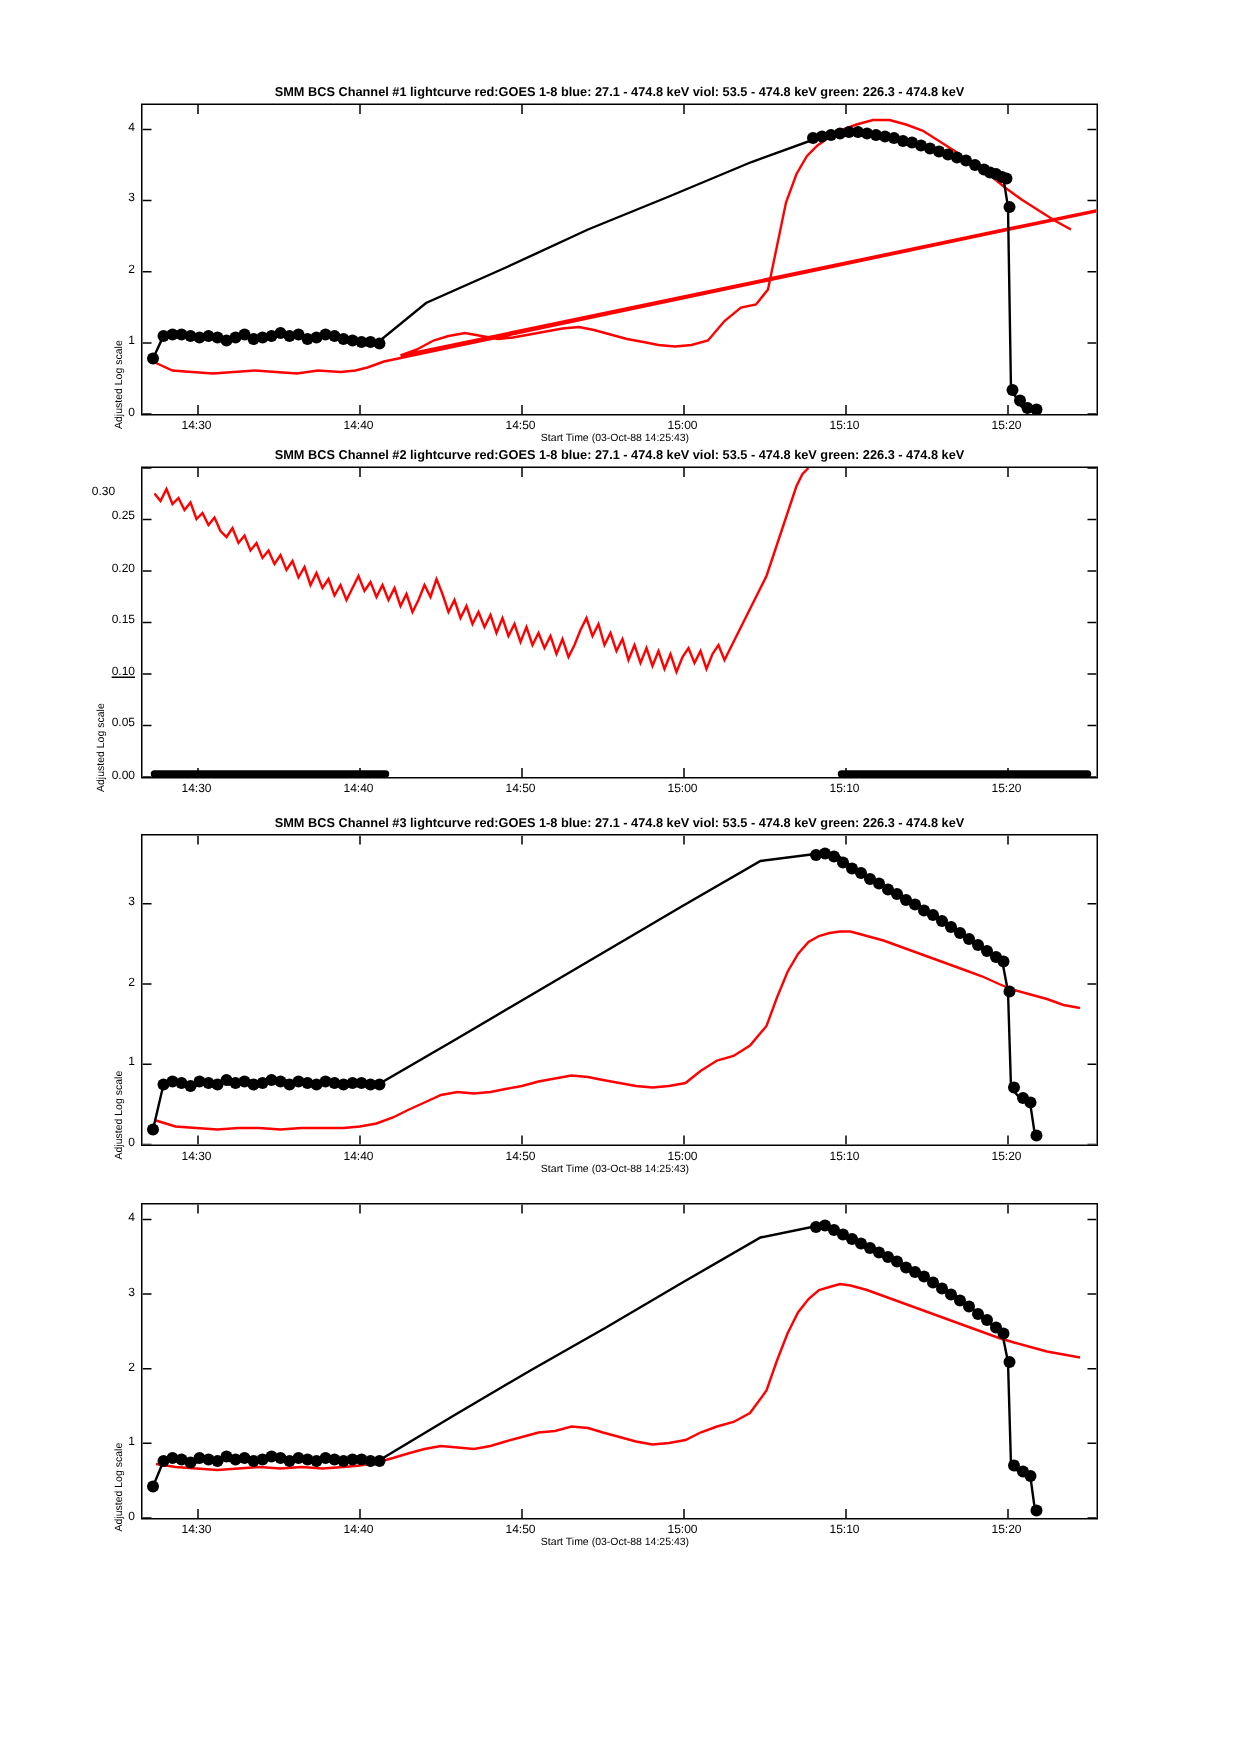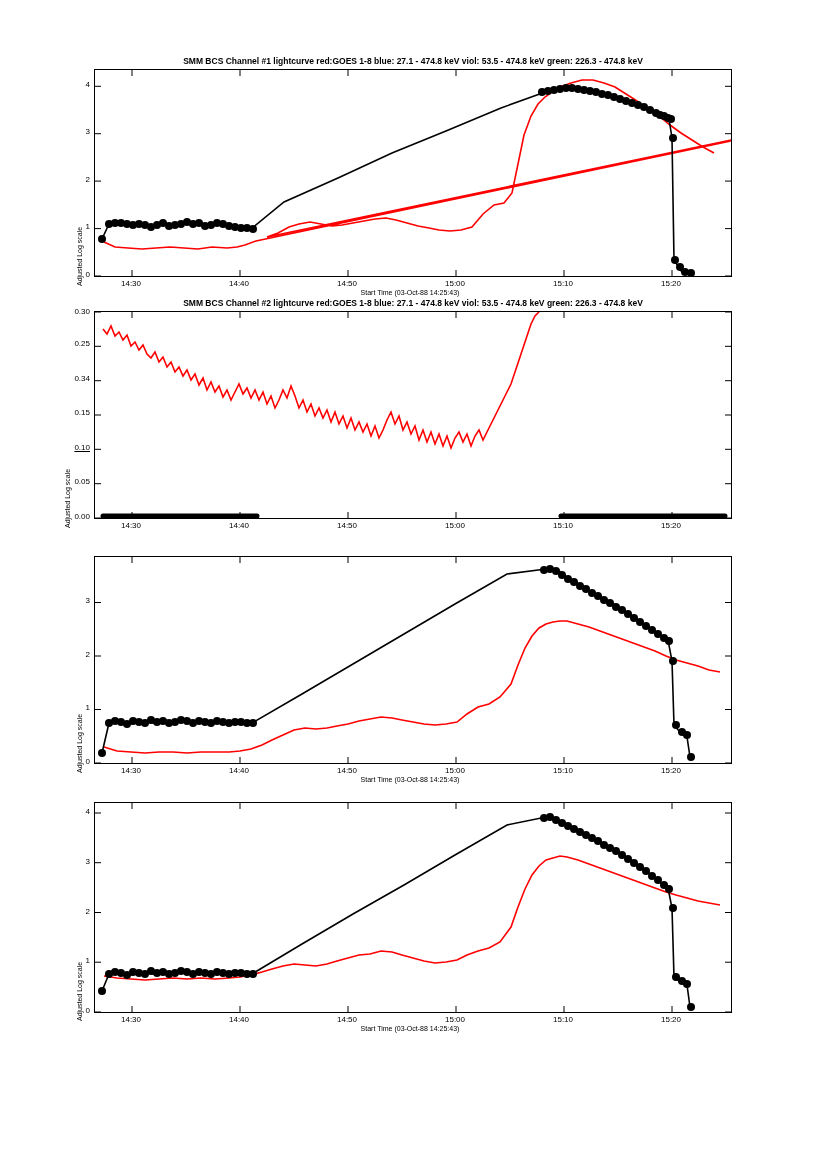--- a/index.html
+++ b/index.html
@@ -198,32 +198,33 @@
         <g stroke="#000000" stroke-width="5" stroke-linecap="round">
           <line x1="8" y1="204" x2="162" y2="204"></line>
           <line x1="466" y1="204" x2="630" y2="204"></line>
         </g>
       </svg>
     </div>
     <div class="ytick" style="left:48px;top:214px;width:42px;">0.00</div>
     <div class="ytick" style="left:48px;top:179px;width:42px;">0.05</div>
     <div class="ytick" style="left:48px;top:145px;width:42px;text-decoration:underline;">0.10</div>
     <div class="ytick" style="left:48px;top:110px;width:42px;">0.15</div>
-    <div class="ytick" style="left:48px;top:76px;width:42px;">0.34</div>
+    <div class="ytick" style="left:48px;top:76px;width:42px;">0.20</div>
     <div class="ytick" style="left:48px;top:41px;width:42px;">0.25</div>
-    <div class="ytick" style="left:48px;top:9px;width:42px;">0.30</div>
+    <div class="ytick" style="left:48px;top:25px;width:42px;text-align:center;">0.30</div>
     <div class="xtick" style="left:111px;top:223px;width:40px;">14:30</div>
     <div class="xtick" style="left:219px;top:223px;width:40px;">14:40</div>
     <div class="xtick" style="left:327px;top:223px;width:40px;">14:50</div>
     <div class="xtick" style="left:435px;top:223px;width:40px;">15:00</div>
     <div class="xtick" style="left:543px;top:223px;width:40px;">15:10</div>
     <div class="xtick" style="left:651px;top:223px;width:40px;">15:20</div>
   </div>
 
   <div class="panel" style="top:543px;height:245px;">
+    <div class="panel-title" style="top:0;">SMM BCS Channel #3 lightcurve  red:GOES 1-8  blue: 27.1 - 474.8 keV  viol: 53.5 - 474.8 keV  green: 226.3 - 474.8 keV</div>
     <div class="ylabel" style="left:76px;top:230px;">Adjusted Log scale</div>
     <div class="xlabel" style="left:280px;top:233px;width:260px;">Start Time (03-Oct-88 14:25:43)</div>
     <div class="plotbox" style="left:94px;top:13px;width:638px;height:208px;">
       <svg width="636" height="206" viewBox="0 0 636 206">
         <g stroke="#000" stroke-width="1">
           <line x1="37" y1="206" x2="37" y2="200"></line>
             <line x1="145" y1="206" x2="145" y2="200"></line>
           <line x1="253" y1="206" x2="253" y2="200"></line>
             <line x1="361" y1="206" x2="361" y2="200"></line>
           <line x1="469" y1="206" x2="469" y2="200"></line>

